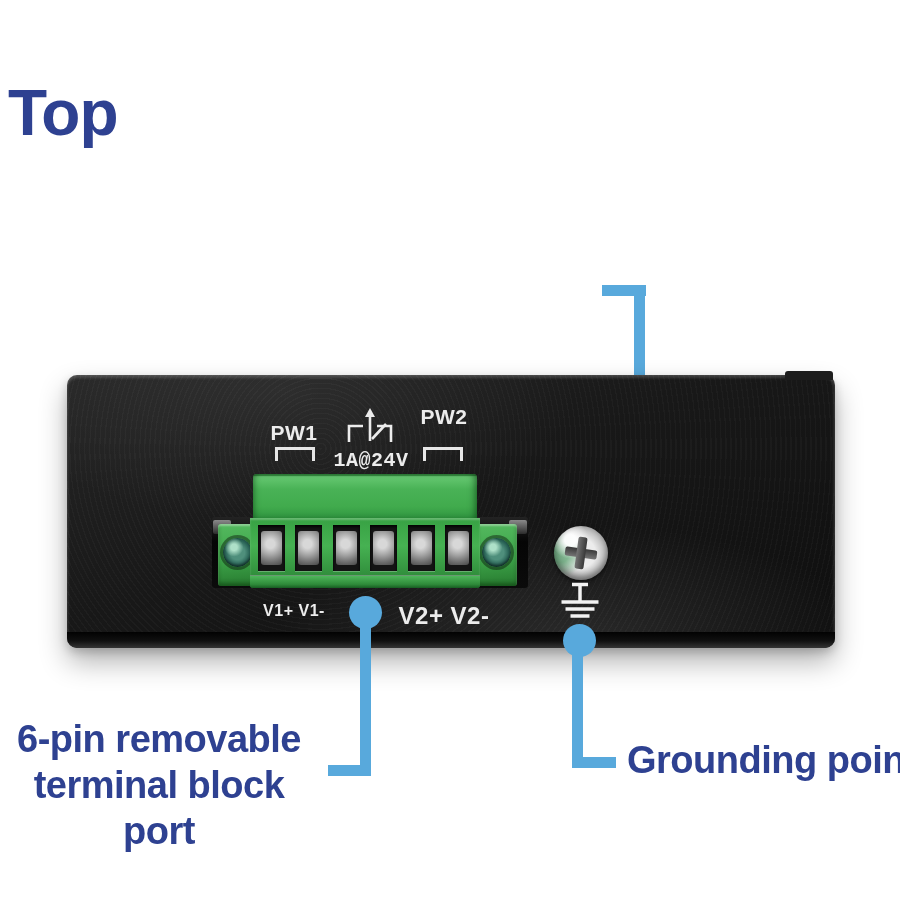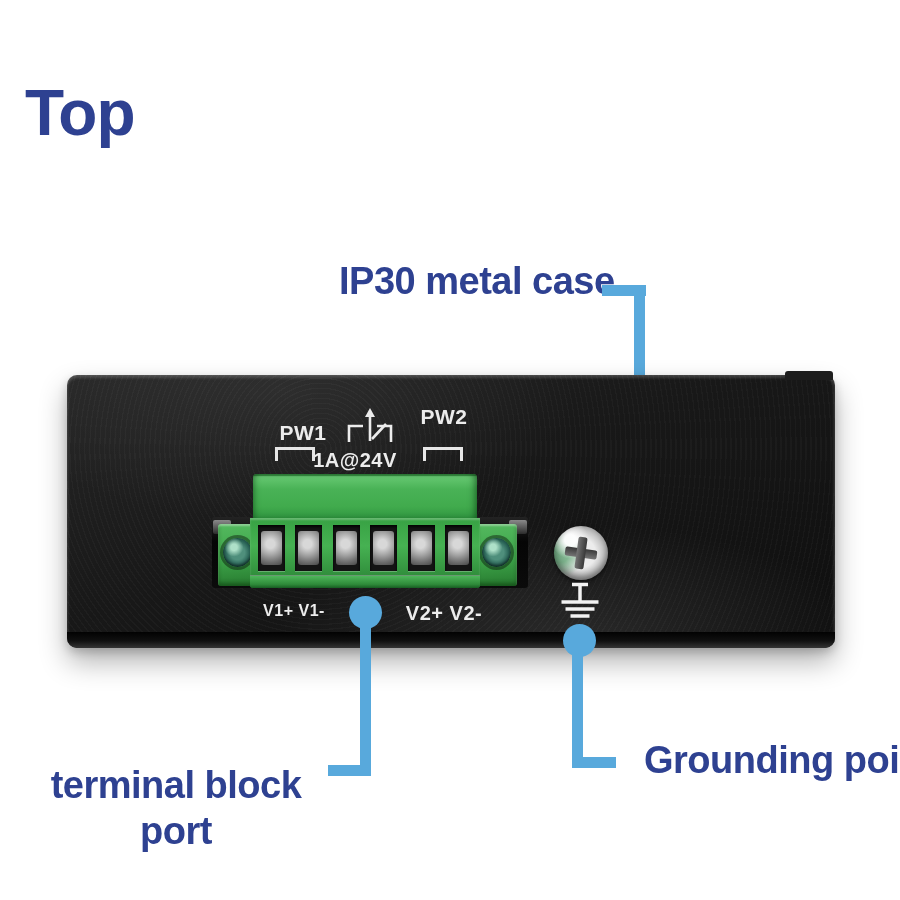--- a/index.html
+++ b/index.html
@@ -7,21 +7,21 @@
     --blue:#58a9dc;
     --green:#41ab4d;
     --case:#181818;
   }
   html,body{margin:0;padding:0;background:#ffffff;}
   #canvas{
     position:relative;width:900px;height:900px;background:#ffffff;overflow:hidden;
     font-family:"Liberation Sans",sans-serif;
   }
   
-  .lbl{position:absolute;color:var(--navy);font-weight:bold;font-size:38px;letter-spacing:-0.5px;white-space:nowrap;margin-left:17px;}
+  .lbl{position:absolute;color:var(--navy);font-weight:bold;font-size:38px;letter-spacing:-0.5px;white-space:nowrap;}
   #title{left:8px;top:76px;font-size:64px;letter-spacing:-1px;}
   #lbl-ip30{left:322px;top:260px;}
   #lbl-terminal{left:-2px;top:716px;width:322px;text-align:center;line-height:46px;white-space:normal;}
   #lbl-ground{left:627px;top:739px;}
   
   .co{position:absolute;background:var(--blue);}
   .co-dot{position:absolute;background:var(--blue);border-radius:50%;width:33px;height:33px;}
   #co1-h{left:602px;top:285px;width:44px;height:11px;}
   #co1-v{left:634px;top:285px;width:11px;height:120px;}
   #co1-dot{left:625px;top:395px;}
@@ -41,25 +41,25 @@
       linear-gradient(160deg,#262626 0%,#181818 45%,#0e0e0e 100%);
     box-shadow:0 14px 28px rgba(0,0,0,0.30),0 4px 10px rgba(0,0,0,0.18),
       inset 0 3px 3px rgba(255,255,255,0.16), inset -2px 0 3px rgba(255,255,255,0.07),
       inset 2px 0 3px rgba(255,255,255,0.05);
   }
   #device-bottom{position:absolute;left:0;right:0;bottom:0;height:16px;border-radius:0 0 10px 10px;
     background:linear-gradient(180deg,#020202 0%,#101010 55%,#353535 100%);}
   #tab-tr{position:absolute;top:-4px;right:2px;width:48px;height:9px;background:#1d1d1d;border-radius:3px 3px 0 0;}
   
   .print{position:absolute;color:#ececec;font-weight:bold;font-size:21px;transform:translateX(-50%);white-space:nowrap;letter-spacing:0.5px;}
-  #print-pw1{left:227px;top:46px;margin-left:9px;}
+  #print-pw1{left:227px;top:46px;}
   #print-pw2{left:377px;top:30px;}
-  #print-rating{left:288px;top:74px;font-size:20px;}
+  #print-rating{left:304px;top:74px;font-size:20px;font-family:Liberation Mono, monospace;}
   #print-v1{left:227px;top:227px;font-size:16px;}
-  #print-v2{left:377px;top:227px;font-size:20px;}
+  #print-v2{left:377px;top:227px;font-size:24px;}
   .pwb{position:absolute;width:40px;height:14px;box-sizing:border-box;border:3px solid #e6e6e6;border-bottom:none;}
   #pwb1{left:208px;top:72px;}
   #pwb2{left:356px;top:72px;}
   #relay-svg{position:absolute;left:277px;top:32px;}
   
   #bracket{position:absolute;left:145px;top:142px;width:316px;height:71px;
     background:linear-gradient(180deg,#232323 0%,#050505 35%,#0b0b0b 100%);border-radius:3px;}
   .btab{position:absolute;top:3px;width:18px;height:14px;background:linear-gradient(180deg,#8a8a8a,#2c2c2c);border-radius:2px;}
   #btab-l{left:1px;} #btab-r{right:1px;}
   .flange{position:absolute;width:39px;height:62px;border-radius:3px;
@@ -100,21 +100,20 @@
   #ground-screw::after{transform:translate(-50%,-50%) rotate(98deg);}
   #ground-sym{position:absolute;left:491px;top:206px;}
 </style>
 </head>
 <body>
 
 <div id="canvas">
 
   <div id="title" class="lbl">Top</div>
 
-  <div id="lbl-ip30" class="lbl">IP30 metal case</div>
   <div id="co1-h" class="co"></div>
   <div id="co1-v" class="co"></div>
   <div id="co1-dot" class="co-dot"></div>
 
   <div id="device">
     <div id="tab-tr"></div>
 
     <div id="print-pw1" class="print">PW1</div>
     <div id="print-pw2" class="print">PW2</div>
     <div id="pwb1" class="pwb"></div>
@@ -189,21 +188,21 @@
       </g>
     </svg>
 
     <div id="device-bottom"></div>
   </div>
 
   <div id="co2-dot" class="co-dot"></div>
   <div id="co2-v" class="co"></div>
   <div id="co2-h" class="co"></div>
   <div id="lbl-terminal" class="lbl">
-    <br>
+    <span>6-pin removable</span><br>
     <span>terminal block port</span>
   </div>
 
   <div id="co3-dot" class="co-dot"></div>
   <div id="co3-v" class="co"></div>
   <div id="co3-h" class="co"></div>
   <div id="lbl-ground" class="lbl">Grounding point</div>
 
 </div>
 

